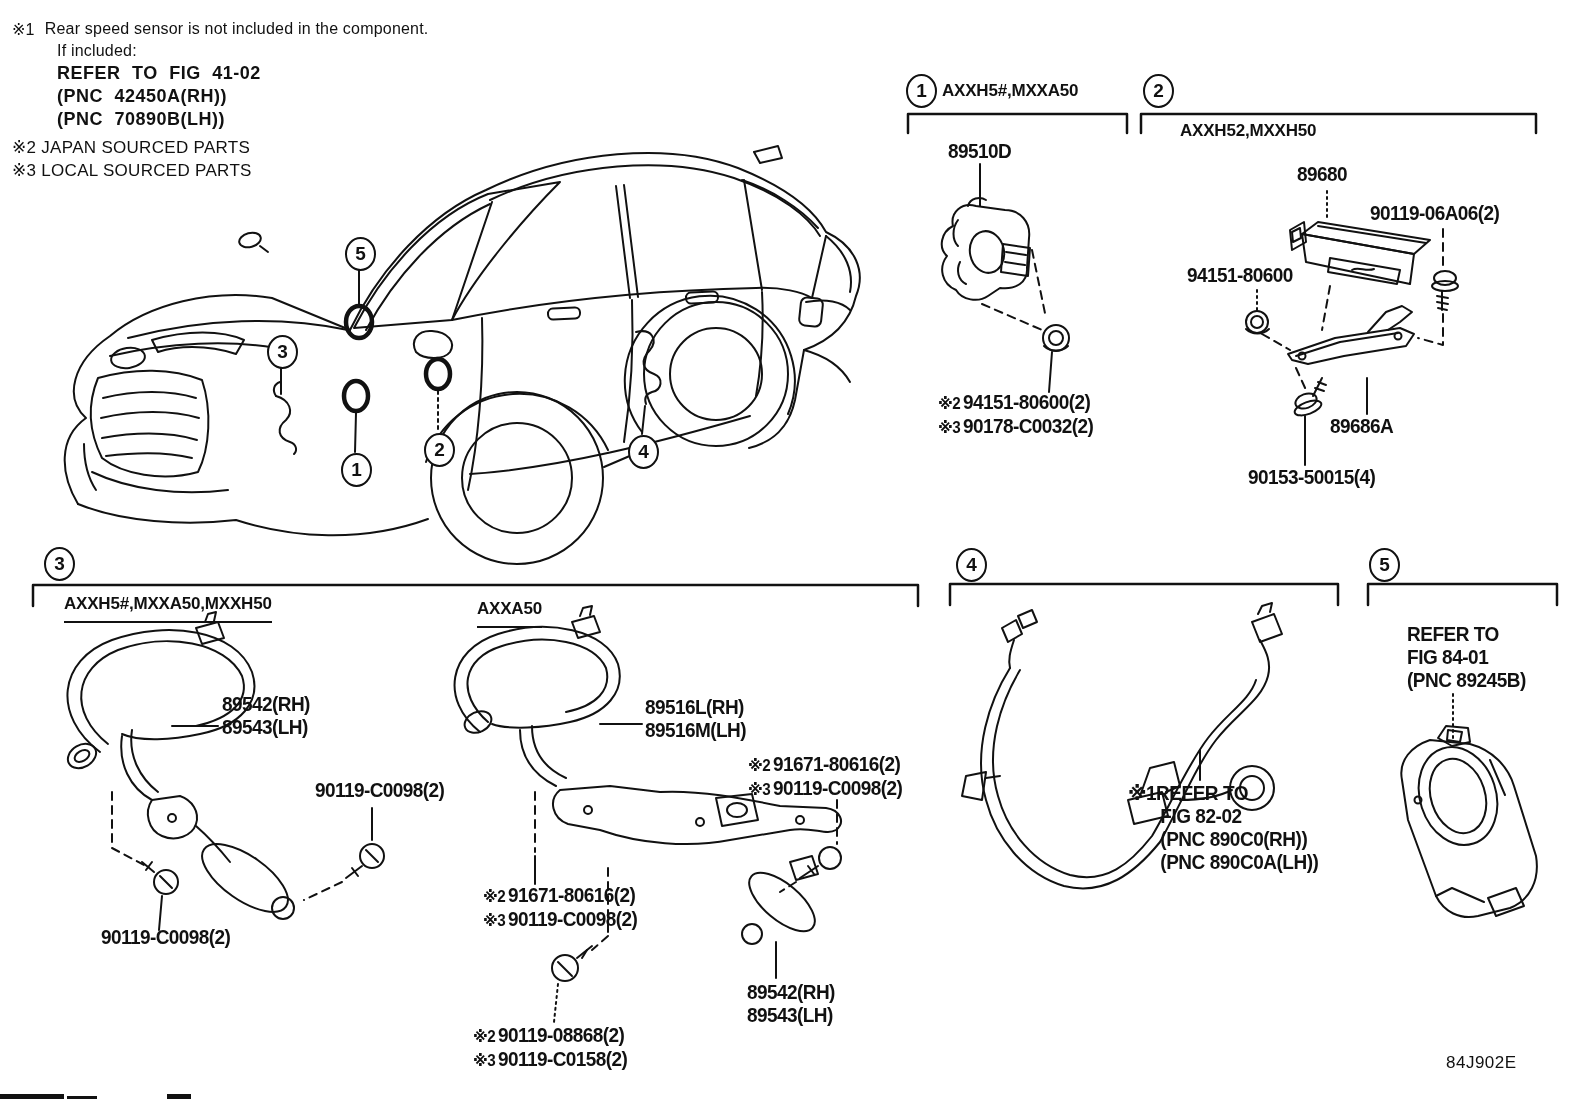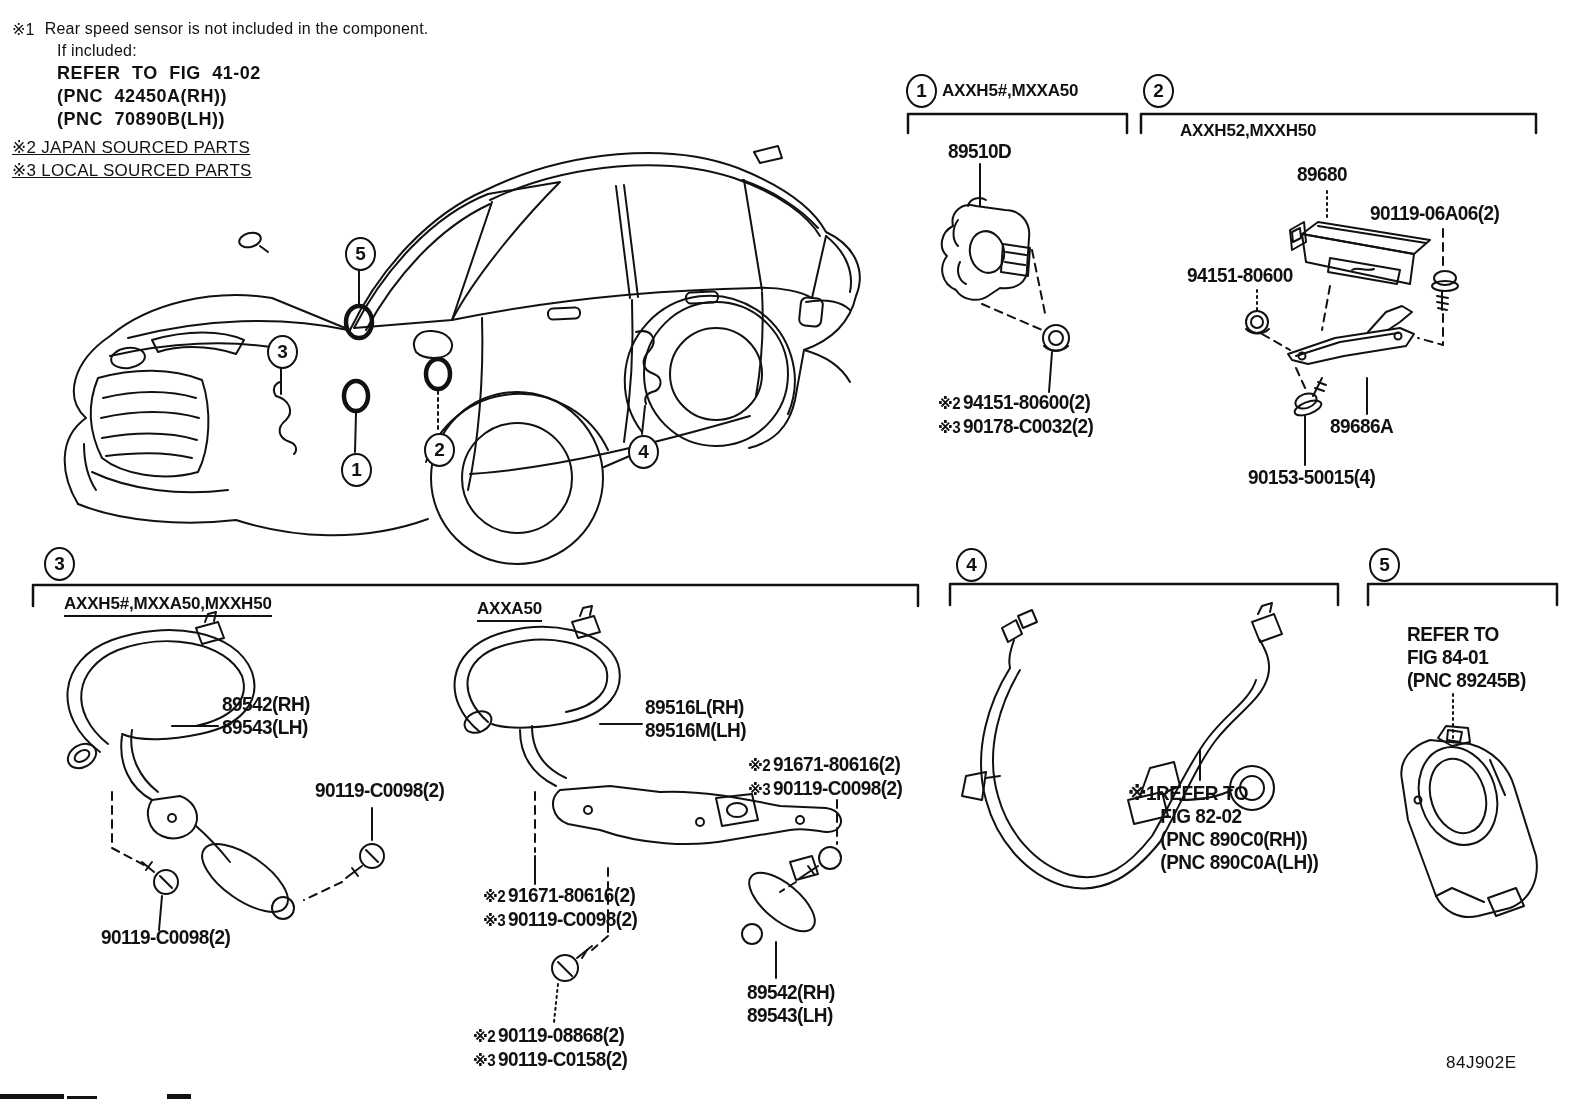--- a/index.html
+++ b/index.html
@@ -2,24 +2,24 @@
 <html><head>
 <meta charset="utf-8">
 <style>
   html,body{margin:0;padding:0;background:#ffffff;}
   .stage{position:relative;width:1592px;height:1099px;background:#ffffff;overflow:hidden;
          font-family:"Liberation Sans","DejaVu Sans",sans-serif;color:#111;}
   .stage svg.art{position:absolute;left:0;top:0;}
   .abs{position:absolute;white-space:nowrap;}
   
   .note{font-size:16px;letter-spacing:.2px;}
-  .note-caps{font-size:17px;letter-spacing:.3px;text-decoration:underline;}
+  .note-caps{font-size:17px;letter-spacing:.3px;}
   .note-bold{font-size:18px;font-weight:bold;letter-spacing:.5px;word-spacing:6px;}
   .model{font-size:17px;font-weight:bold;letter-spacing:-0.2px;}
-  .model.u{border-bottom:2px solid #111;padding-bottom:1px;}
+  .model.u{border-bottom:2px solid #111;padding-bottom:7px;}
   .plabel{font-size:20px;font-weight:bold;letter-spacing:-0.6px;transform:scaleX(.95);transform-origin:left top;line-height:23px;}
   .plabel .pre{font-size:16px;font-weight:bold;margin-right:3px;}
   .pl-row{display:flex;align-items:baseline;}
   .callout{position:absolute;width:27px;height:30px;border:2.5px solid #111;border-radius:50%;
            display:flex;align-items:center;justify-content:center;font-size:19px;font-weight:bold;background:#fff;}
   .indent{margin-left:34px;}
   .refnote{font-size:20px;font-weight:bold;letter-spacing:-0.5px;transform:scaleX(.95);transform-origin:left top;line-height:23px;}
   .footer-code{font-size:17px;letter-spacing:.5px;}
   .artifact{position:absolute;background:#111;}
 </style>

